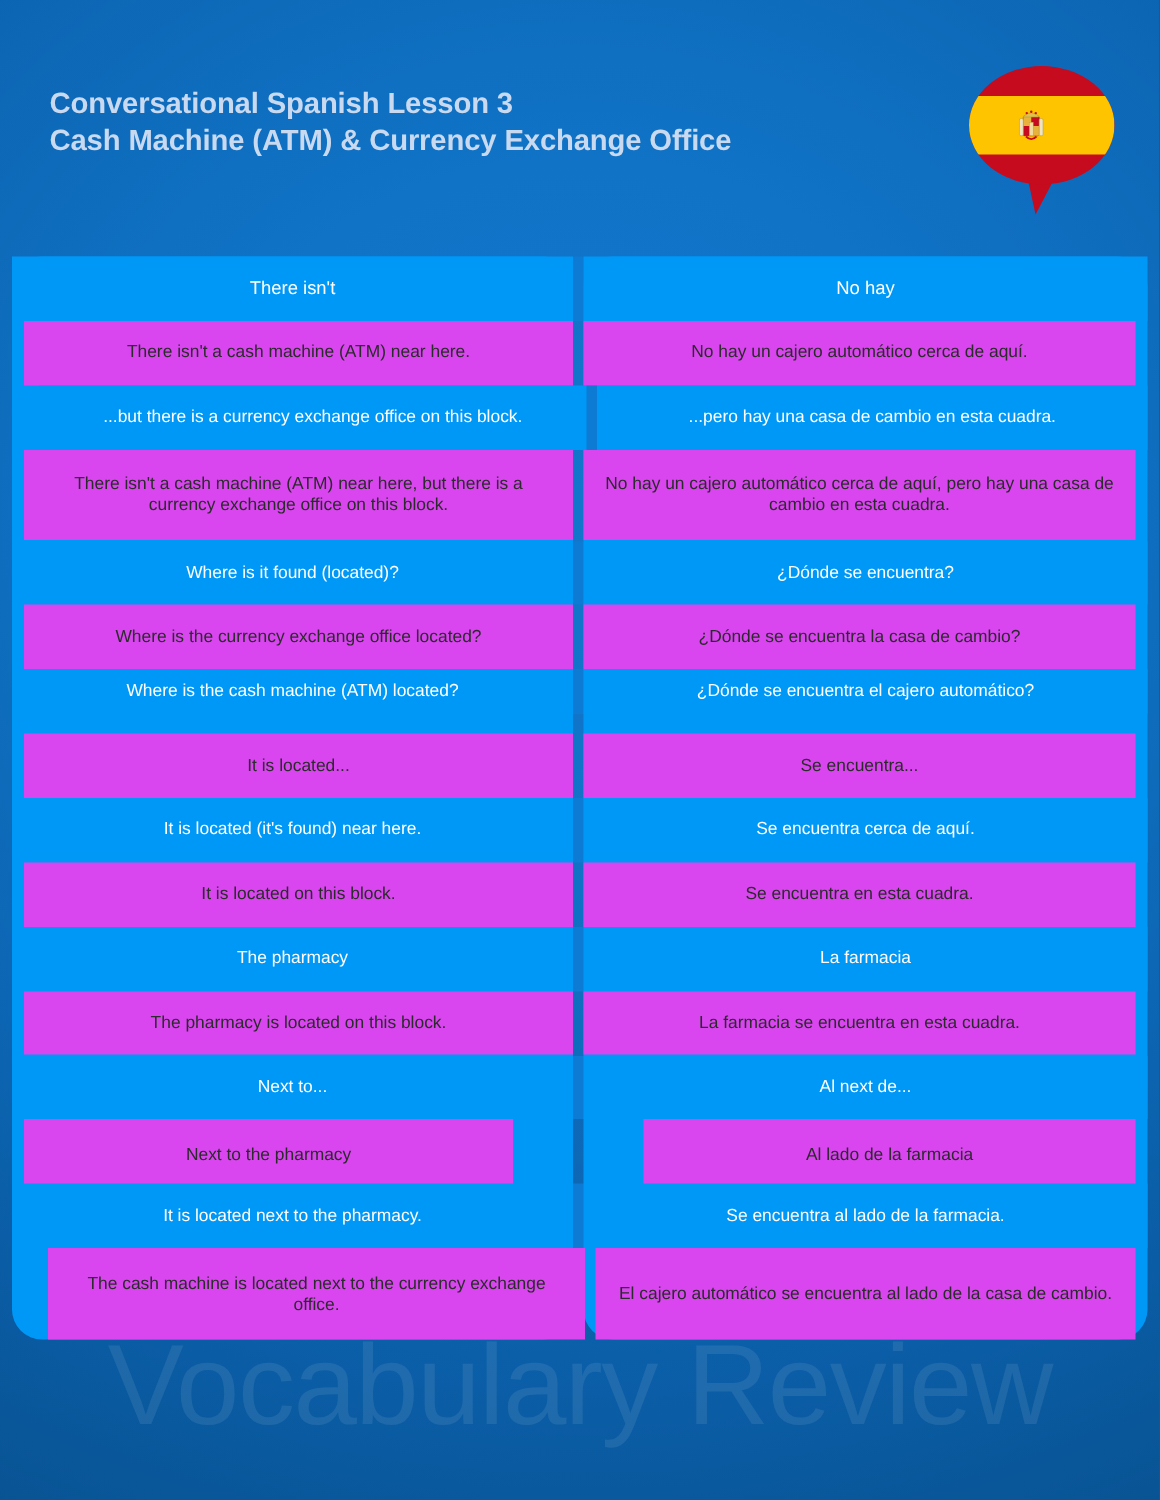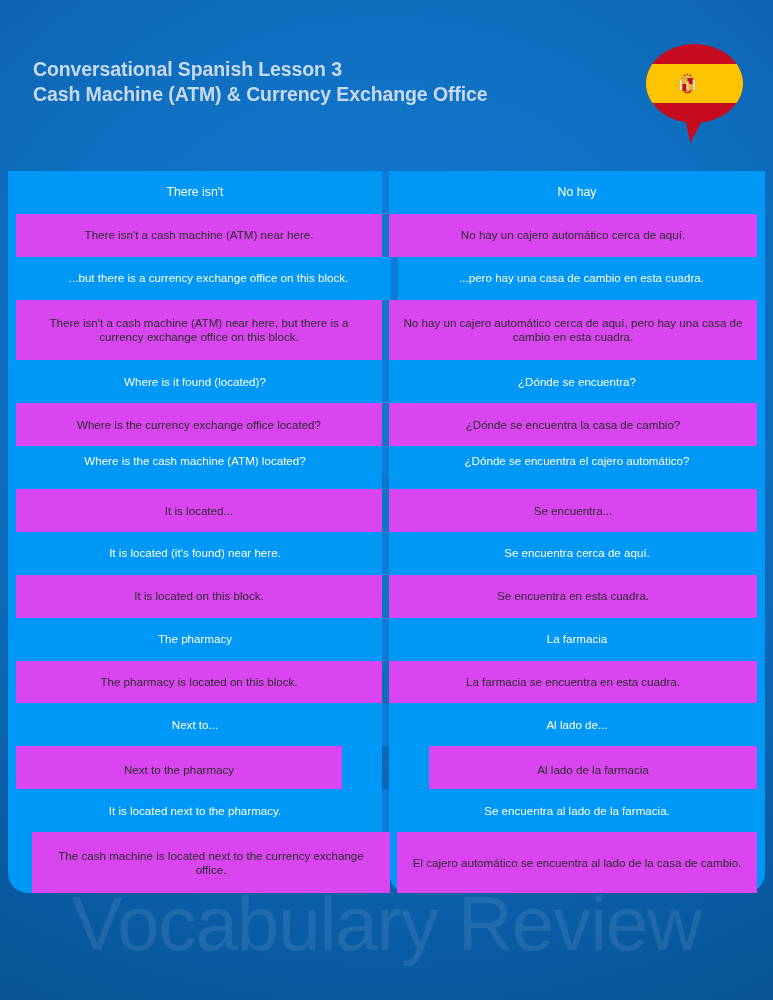--- a/index.html
+++ b/index.html
@@ -251,21 +251,21 @@
         <div class="cell es">La farmacia</div>
       </div>
       <div class="row light" style="top: 489.62px; height: 42.87px;">
         <div class="cell en">The pharmacy is located on this block.</div>
         <div class="gap"></div>
         <div class="cell es">La farmacia se encuentra en esta cuadra.</div>
       </div>
       <div class="row blue" style="top: 532.5px; height: 42.87px;">
         <div class="cell en">Next to...</div>
         <div class="gap"></div>
-        <div class="cell es">Al lado de...</div>
+        <div class="cell es">Al next de...</div>
       </div>
       <div class="row light" style="top: 575.37px; height: 48px; gap: 40px;">
         <div class="cell en">Next to the pharmacy</div>
         <div class="gap"></div>
         <div class="cell es">Al lado de la farmacia</div>
       </div>
       <div class="row blue" style="top: 618.24px; height: 42.87px;">
         <div class="cell en">It is located next to the pharmacy.</div>
         <div class="gap"></div>
         <div class="cell es">Se encuentra al lado de la farmacia.</div>

